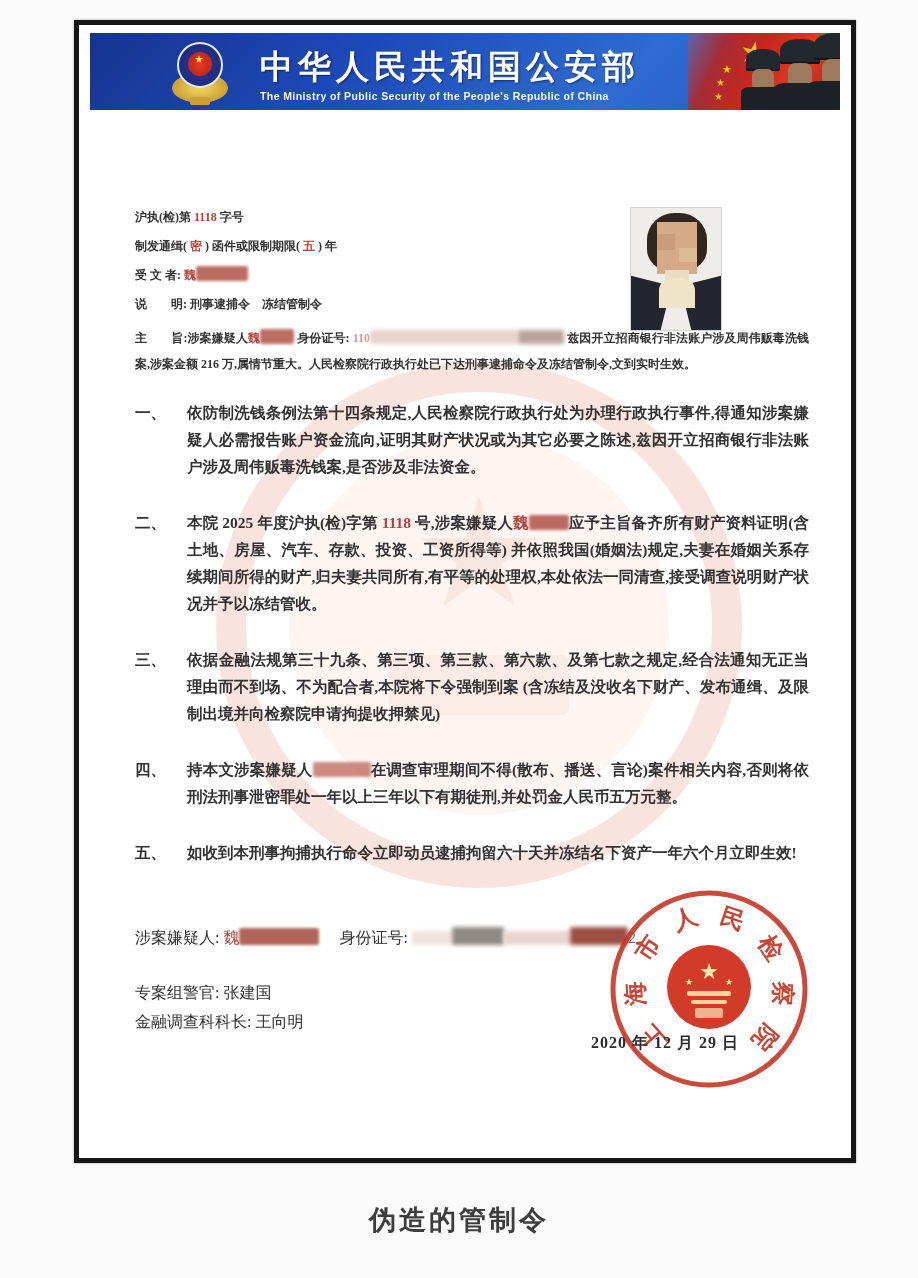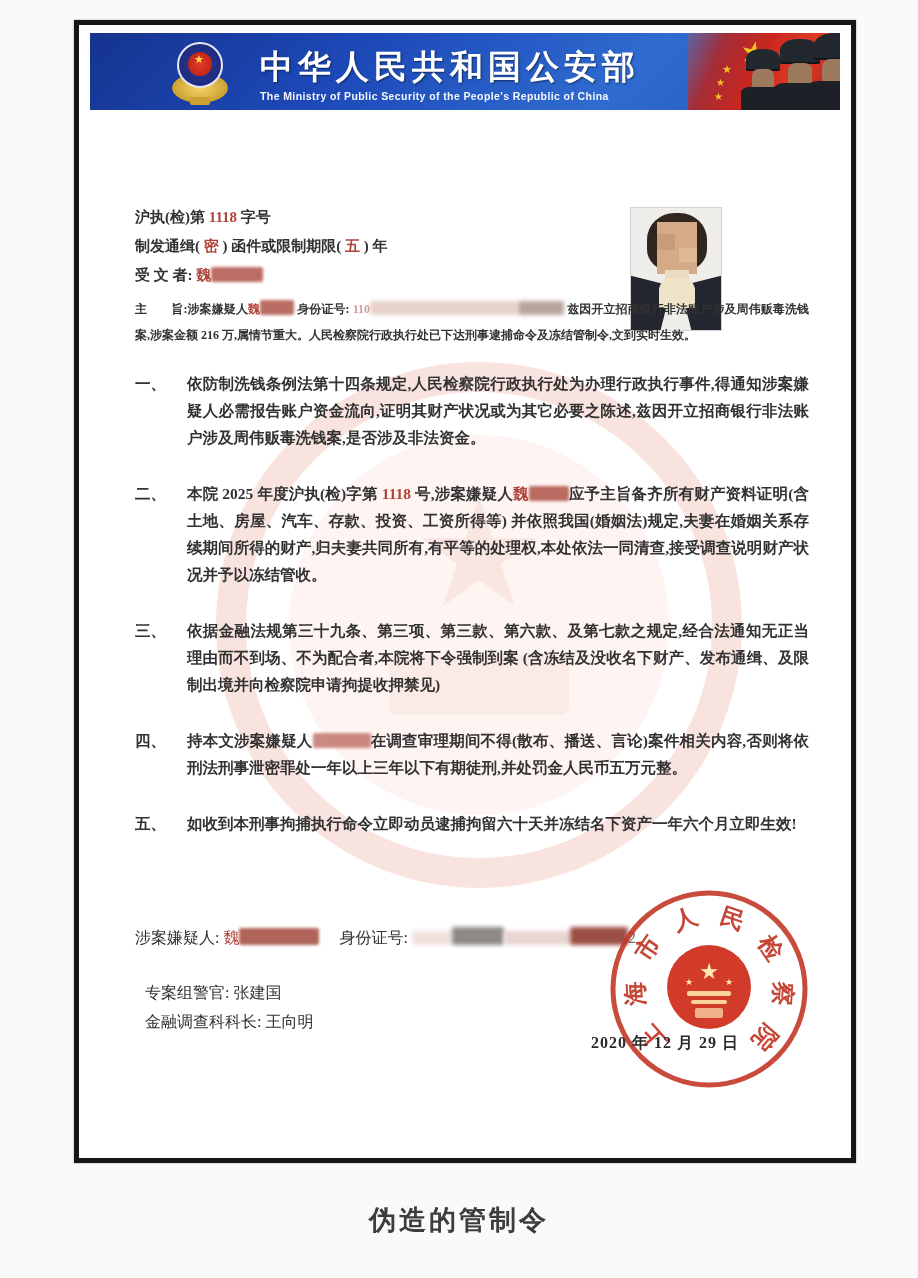--- a/index.html
+++ b/index.html
@@ -63,21 +63,21 @@
   .soldier .torso { position:absolute; width:130%; height:40%; bottom:0; left:-15%; background:#1d2127; border-radius:20% 20% 0 0; }
 
   
   .doc-title {
     position:absolute; top:108px; left:0; right:0;
     text-align:center; font-size:33px; font-weight:bold; letter-spacing:8px; color:#2e2e2e;
   }
 
   
   .content { position:absolute; left:56px; right:42px; top:178px; color:#323232; }
-  .meta-line { font-size:15px; font-weight:600; line-height:29px; }
+  .meta-line { font-size:12px; font-weight:600; line-height:29px; }
   .subject { margin-top:6px; font-size:12px; font-weight:600; line-height:26px; text-align:justify; }
   .items { margin-top:22px; }
   .item { display:flex; margin-bottom:29px; font-size:15.5px; font-weight:600; line-height:27px; }
   .item-no { width:52px; flex-shrink:0; }
   .item-text { flex:1; text-align:justify; }
   .red { color:#b0443a; }
 
   .blur-red {
     display:inline-block; height:15px; border-radius:2px; vertical-align:-2px;
     background:#b0544a; filter:blur(1.6px); opacity:.85;
@@ -97,21 +97,21 @@
   .photo .sweater { position:absolute; left:28px; top:70px; width:36px; height:30px; background:#efe3c8; border-radius:40% 40% 0 0; }
   .photo .coat-l { position:absolute; left:-8px; top:72px; width:42px; height:60px; background:#23262e; transform:rotate(14deg); }
   .photo .coat-r { position:absolute; right:-8px; top:72px; width:42px; height:60px; background:#23262e; transform:rotate(-14deg); }
 
   
   .watermark { position:absolute; left:130px; top:330px; width:540px; height:540px; opacity:.16; pointer-events:none; }
 
   
   .footer { position:absolute; left:56px; right:42px; top:898px; color:#323232; }
   .footer-line { font-size:16px; font-weight:400; line-height:29px; }
-  .officers { margin-top:26px;margin-left:10px; }
+  .officers { margin-top:26px; }
 
   
   .seal { position:absolute; left:524px; top:858px; width:212px; height:212px; }
   .seal svg { width:100%; height:100%; }
   .seal-date {
     position:absolute; left:436px; top:1008px; width:300px;
     font-size:16px; font-weight:600; color:#2b2b2b; letter-spacing:1px; text-align:center;
   }
 
   
@@ -187,20 +187,24 @@
     <div class="content">
       <div class="meta-line">
         <span>沪执(检)第 </span><span class="red">1118</span><span> 字号</span>
       </div>
       <div class="meta-line">
         <span>制发通缉( </span><span class="red">密</span><span> ) 函件或限制期限( </span><span class="red">五</span><span> ) 年</span>
       </div>
       <div class="meta-line">
         <span>受 文 者:</span>
         <span class="red">魏</span><span class="blur-red" style="width:52px;"></span>
+      </div>
+      <div class="meta-line">
+        <span>说　　明:</span>
+        <span>刑事逮捕令　冻结管制令</span>
       </div>
 
       <p class="subject">
         <span>主　　旨:</span><span>涉案嫌疑人</span><span class="red">魏</span><span class="blur-red" style="width:34px;"></span> <span>身份证号:</span> <span class="red" style="opacity:.55;filter:blur(.7px);">110</span><span class="blur-patch" style="width:148px;background:#e7d2cc;"></span><span class="blur-patch" style="width:46px;background:#b9a39d;"></span> <span>兹因开立招商银行非法账户涉及周伟贩毒洗钱案,涉案金额 216 万,属情节重大。人民检察院行政执行处已下达刑事逮捕命令及冻结管制令,文到实时生效。</span>
       </p>
 
       <div class="items">
         <div class="item">
           <span class="item-no">一、</span>
           <span class="item-text">依防制洗钱条例法第十四条规定,人民检察院行政执行处为办理行政执行事件,得通知涉案嫌疑人必需报告账户资金流向,证明其财产状况或为其它必要之陈述,兹因开立招商银行非法账户涉及周伟贩毒洗钱案,是否涉及非法资金。</span>

